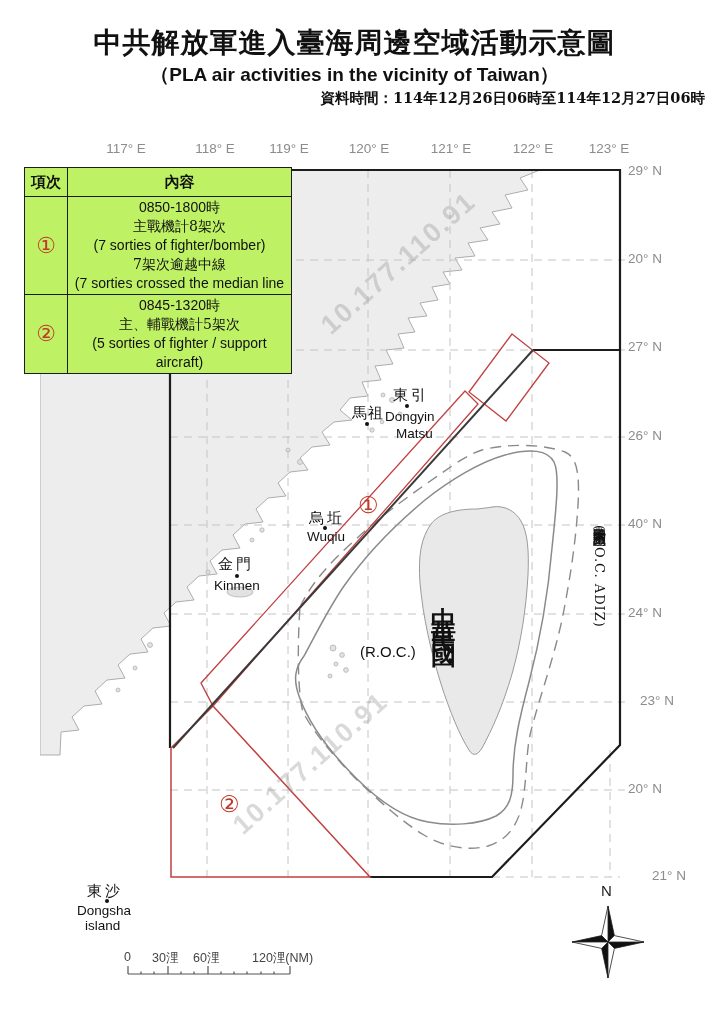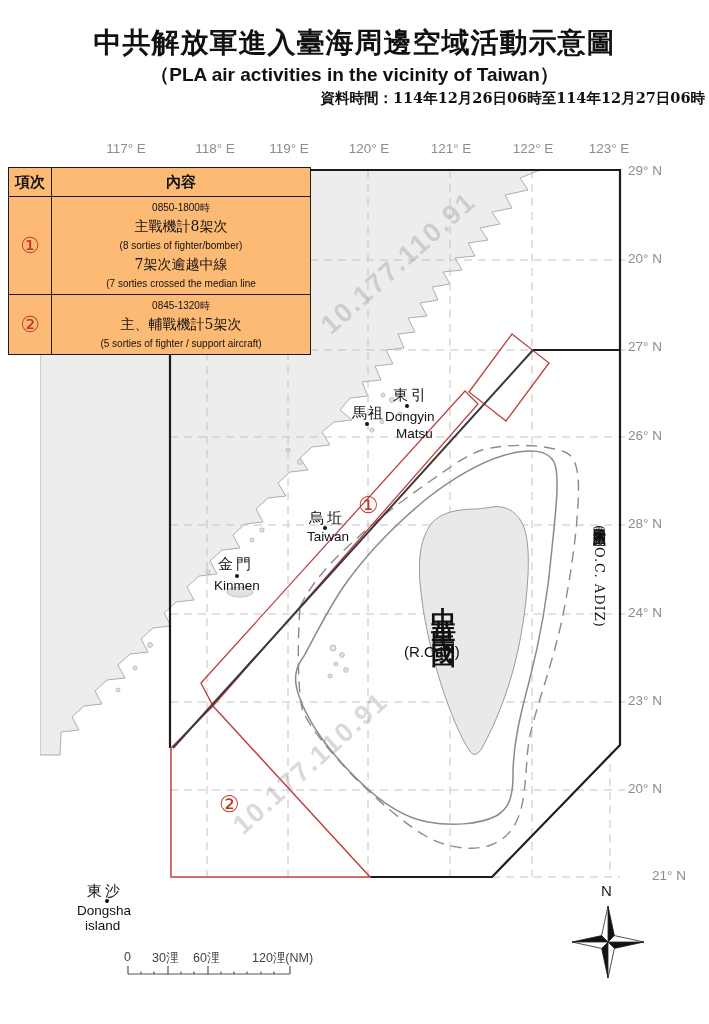--- a/index.html
+++ b/index.html
@@ -6,28 +6,28 @@
   #page{position:relative;width:709px;height:1024px;background:#ffffff;overflow:hidden;
         font-family:"Liberation Sans",sans-serif;color:#111;}
   .abs{position:absolute;}
   
   .title-zh{top:24px;left:0;width:709px;text-align:center;font-family:"DejaVu Serif",serif;
             font-weight:bold;font-size:28px;letter-spacing:1px;}
   .title-en{top:62px;left:0;width:709px;text-align:center;font-weight:bold;font-size:19px;}
   .info-zh{top:89px;right:4px;font-weight:bold;font-size:14.5px;font-family:"DejaVu Serif",serif;}
   .info-en{top:108px;right:4px;font-weight:bold;font-size:15px;}
   
-  table.sorties{position:absolute;left:8px;top:167px;width:303px;border-collapse:collapse;
-                background:#fdba74;table-layout:fixed;}
+  table.sorties{position:absolute;left:24px;top:167px;width:268px;border-collapse:collapse;
+                background:#bef264;table-layout:fixed;}
   table.sorties td,table.sorties th{border:1.6px solid #1c1c1c;text-align:center;vertical-align:middle;
                 padding:1px 2px;}
   table.sorties th{font-size:15px;font-family:"DejaVu Serif",serif;font-weight:bold;height:26px;}
   .col-num{width:38px;}
   .znum{color:#c0392b;font-size:22px;line-height:1;}
-  .cell-lines div{line-height:19px;font-size:10px;}
+  .cell-lines div{line-height:19px;font-size:14px;}
   .cell-lines div.zh{font-family:"DejaVu Serif",serif;font-size:14px;}
   
   .geo{font-size:13.5px;color:#8c8c8c;white-space:nowrap;}
   .lon{width:52px;text-align:center;top:141px;}
   .lat{left:628px;}
   .place-zh{font-family:"DejaVu Serif",serif;font-size:15px;letter-spacing:3px;white-space:nowrap;}
   .place-en{font-size:13.5px;white-space:nowrap;}
   .roc-vert{writing-mode:vertical-rl;text-orientation:upright;font-family:"DejaVu Serif",serif;
             font-weight:bold;font-size:25px;letter-spacing:13px;}
   .adiz-vert{writing-mode:vertical-rl;text-orientation:mixed;font-size:13px;letter-spacing:1px;
@@ -153,21 +153,21 @@
     <tbody>
         <tr>
       <th class="col-num">項次</th>
       <th>內容</th>
     </tr>
     <tr>
       <td class="znum">①</td>
       <td class="cell-lines">
         <div>0850-1800時</div>
         <div class="zh">主戰機計8架次</div>
-        <div>(8 sorties of fighter/bomber)</div>
+        <div>(7 sorties of fighter/bomber)</div>
         <div class="zh">7架次逾越中線</div>
         <div>(7 sorties crossed the median line</div>
       </td>
     </tr>
     <tr>
       <td class="znum">②</td>
       <td class="cell-lines">
         <div>0845-1320時</div>
         <div class="zh">主、輔戰機計5架次</div>
         <div>(5 sorties of fighter / support aircraft)</div>
@@ -181,40 +181,40 @@
   <div class="abs geo lon" style="left:263px;">119° E</div>
   <div class="abs geo lon" style="left:343px;">120° E</div>
   <div class="abs geo lon" style="left:425px;">121° E</div>
   <div class="abs geo lon" style="left:507px;">122° E</div>
   <div class="abs geo lon" style="left:583px;">123° E</div>
 
   <div class="abs geo lat" style="top:163px;">29° N</div>
   <div class="abs geo lat" style="top:251px;">20° N</div>
   <div class="abs geo lat" style="top:339px;">27° N</div>
   <div class="abs geo lat" style="top:428px;">26° N</div>
-  <div class="abs geo lat" style="top:516px;">28° N</div>
+  <div class="abs geo lat" style="top:516px;">40° N</div>
   <div class="abs geo lat" style="top:605px;">24° N</div>
-  <div class="abs geo lat" style="top:693px;">23° N</div>
+  <div class="abs geo lat" style="top:693px;margin-left:12px;">23° N</div>
   <div class="abs geo lat" style="top:781px;">20° N</div>
   <div class="abs geo lat" style="top:868px;margin-left:24px;">21° N</div>
 
   <div class="abs place-zh" style="left:393px;top:386px;">東引</div>
   <div class="abs place-en" style="left:385px;top:409px;">Dongyin</div>
   <div class="abs place-zh" style="left:352px;top:404px;letter-spacing:1px;">馬祖</div>
   <div class="abs place-en" style="left:352px;top:426px;margin-left:44px;">Matsu</div>
   <div class="abs place-zh" style="left:309px;top:509px;">烏坵</div>
-  <div class="abs place-en" style="left:307px;top:529px;">Taiwan</div>
+  <div class="abs place-en" style="left:307px;top:529px;">Wuqiu</div>
   <div class="abs place-zh" style="left:218px;top:555px;">金門</div>
   <div class="abs place-en" style="left:214px;top:578px;">Kinmen</div>
   <div class="abs place-zh" style="left:87px;top:882px;">東沙</div>
   <div class="abs place-en" style="left:77px;top:903px;">Dongsha</div>
   <div class="abs place-en" style="left:85px;top:918px;">island</div>
 
   <div class="abs roc-vert" style="left:427px;top:586px;">中華民國</div>
-  <div class="abs place-en" style="left:360px;top:643px;font-size:15px;margin-left:44px;">(R.O.C.)</div>
+  <div class="abs place-en" style="left:360px;top:643px;font-size:15px;">(R.O.C.)</div>
 
   <div class="abs adiz-vert" style="left:590px;top:516px;height:245px;">中華民國防空識別區(R.O.C. ADIZ)</div>
 
   <div class="abs zmark" style="left:358px;top:494px;">①</div>
   <div class="abs zmark" style="left:219px;top:793px;">②</div>
 
   <div class="abs compass-n" style="left:601px;top:882px;">N</div>
   <div class="abs scale-label" style="left:124px;top:950px;">0</div>
   <div class="abs scale-label" style="left:152px;top:950px;">30浬</div>
   <div class="abs scale-label" style="left:193px;top:950px;">60浬</div>

